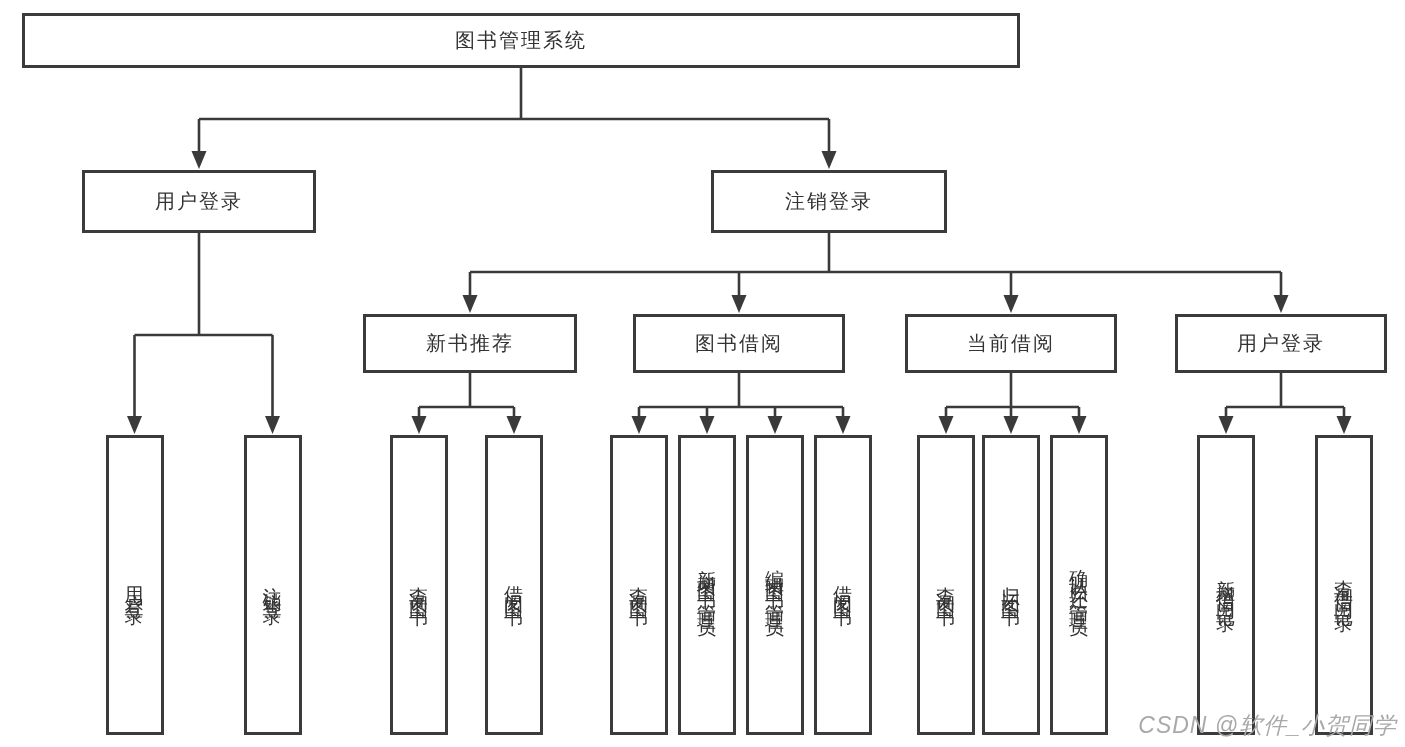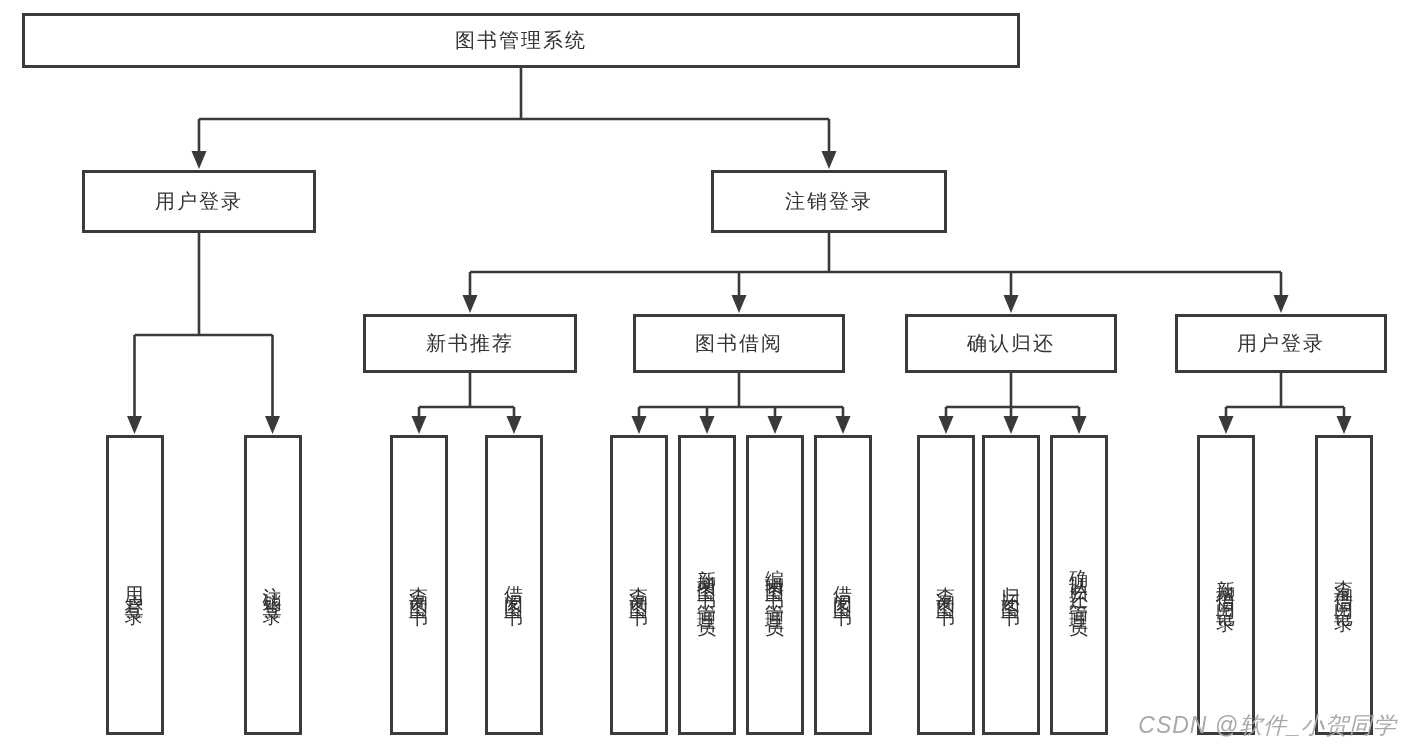--- a/index.html
+++ b/index.html
@@ -123,21 +123,21 @@
     <span>注销登录</span>
   </div>
 
   <div class="box h" style="left:363px;top:314px;width:214px;height:59px">
     <span>新书推荐</span>
   </div>
   <div class="box h" style="left:633px;top:314px;width:212px;height:59px">
     <span>图书借阅</span>
   </div>
   <div class="box h" style="left:905px;top:314px;width:212px;height:59px">
-    <span>确认归还</span>
+    <span>当前借阅</span>
   </div>
   <div class="box h" style="left:1175px;top:314px;width:212px;height:59px">
     <span>用户登录</span>
   </div>
 
   <div class="box v" style="left:390px;top:435px;width:58px;height:300px">
     <span>查询图书</span>
   </div>
   <div class="box v" style="left:485px;top:435px;width:58px;height:300px">
     <span>借阅图书</span>

